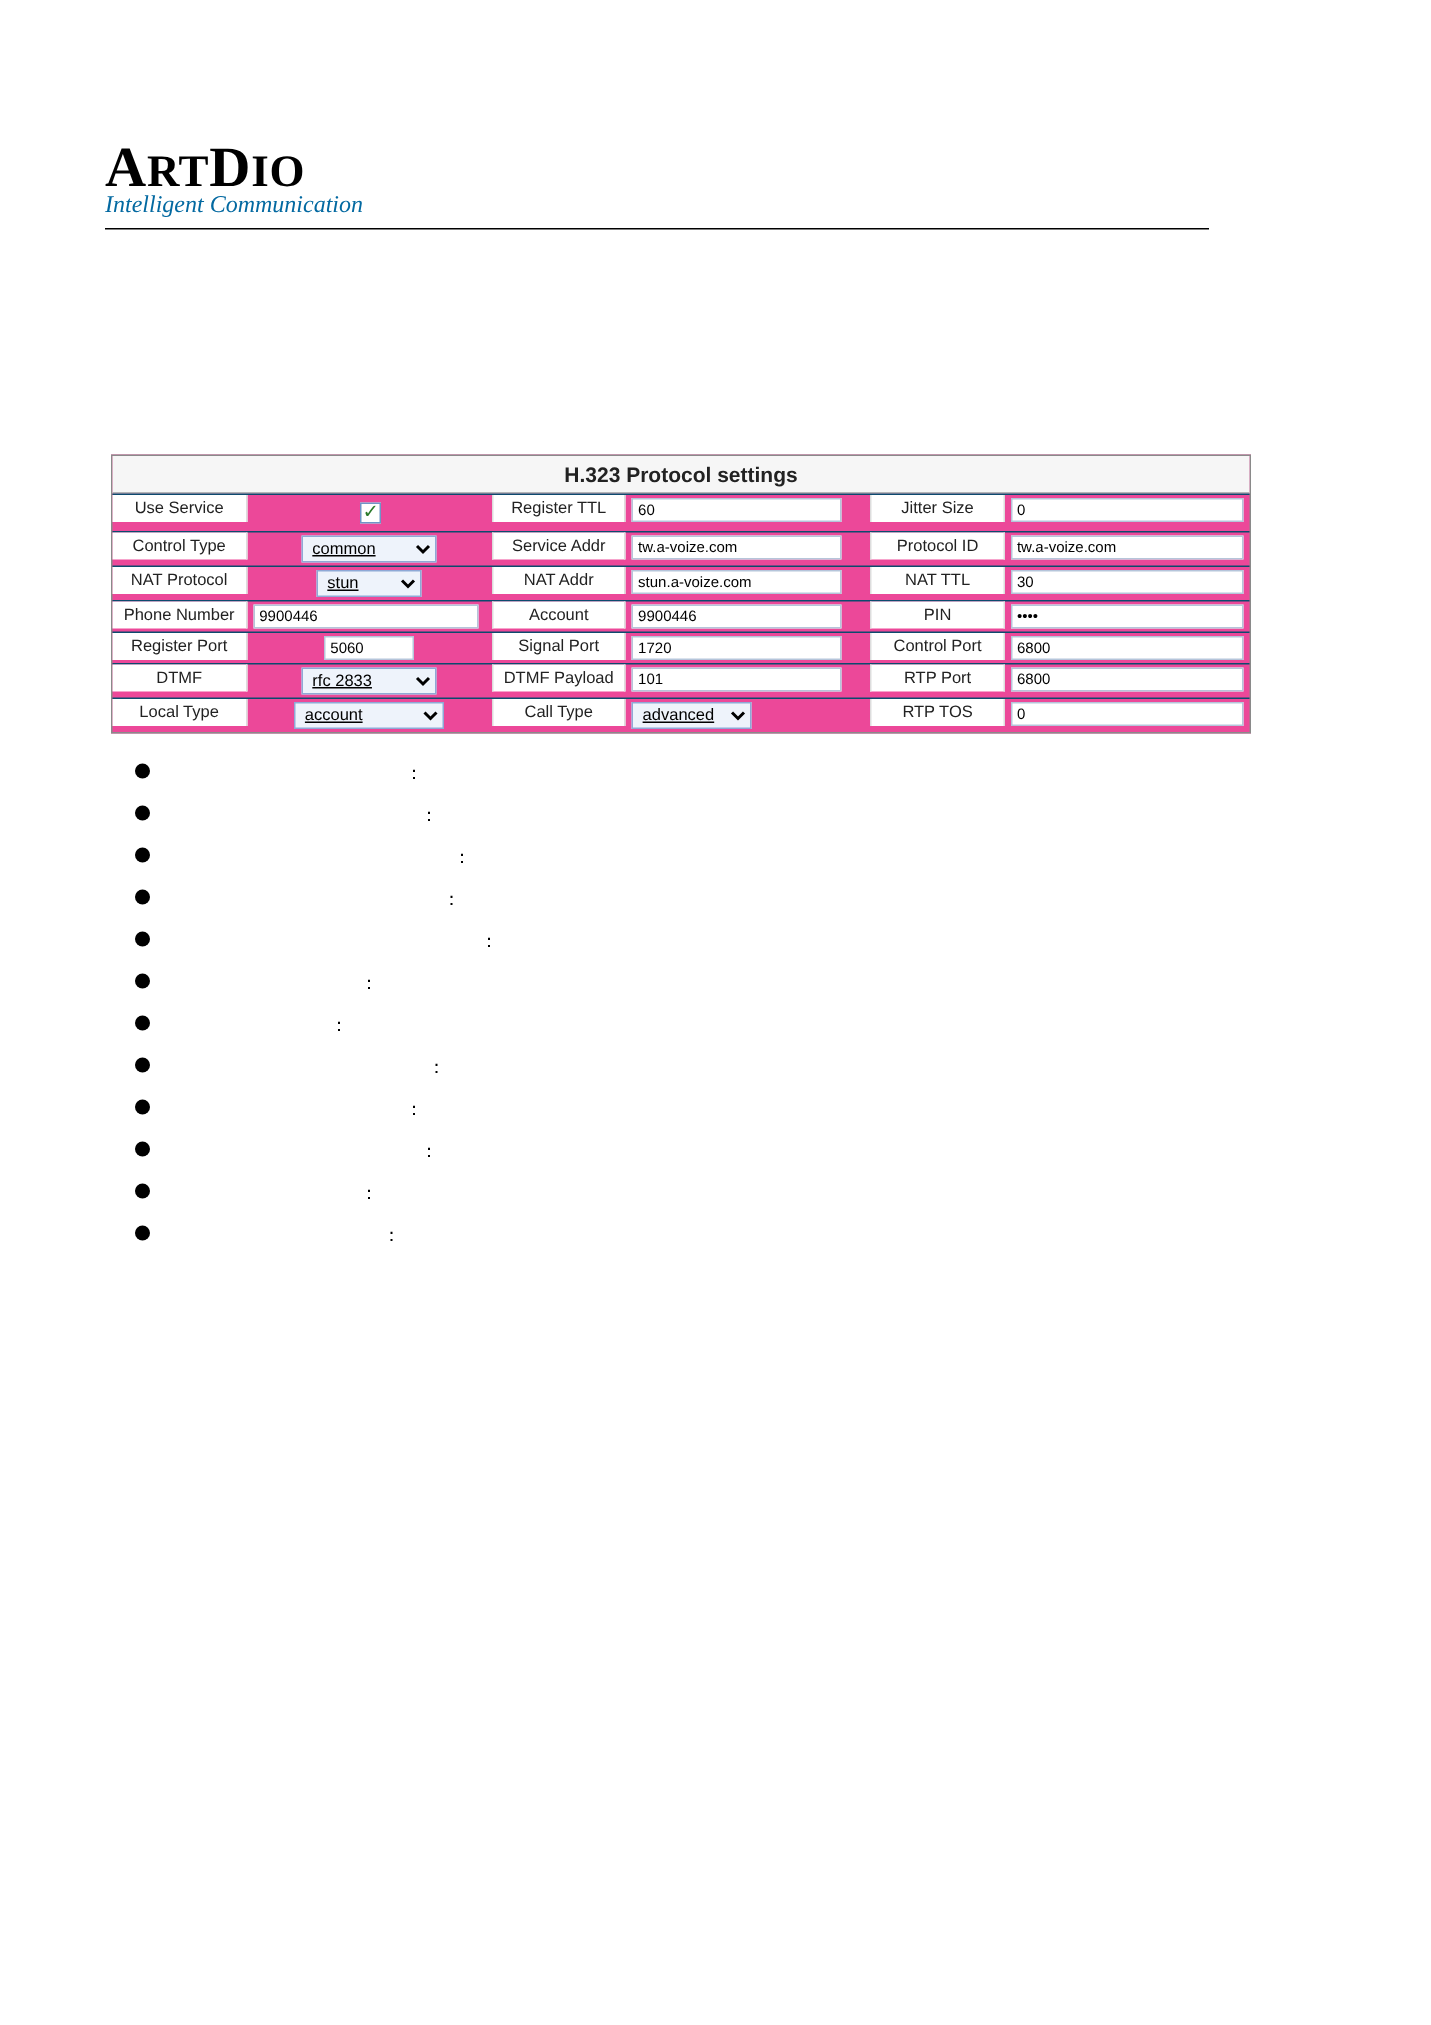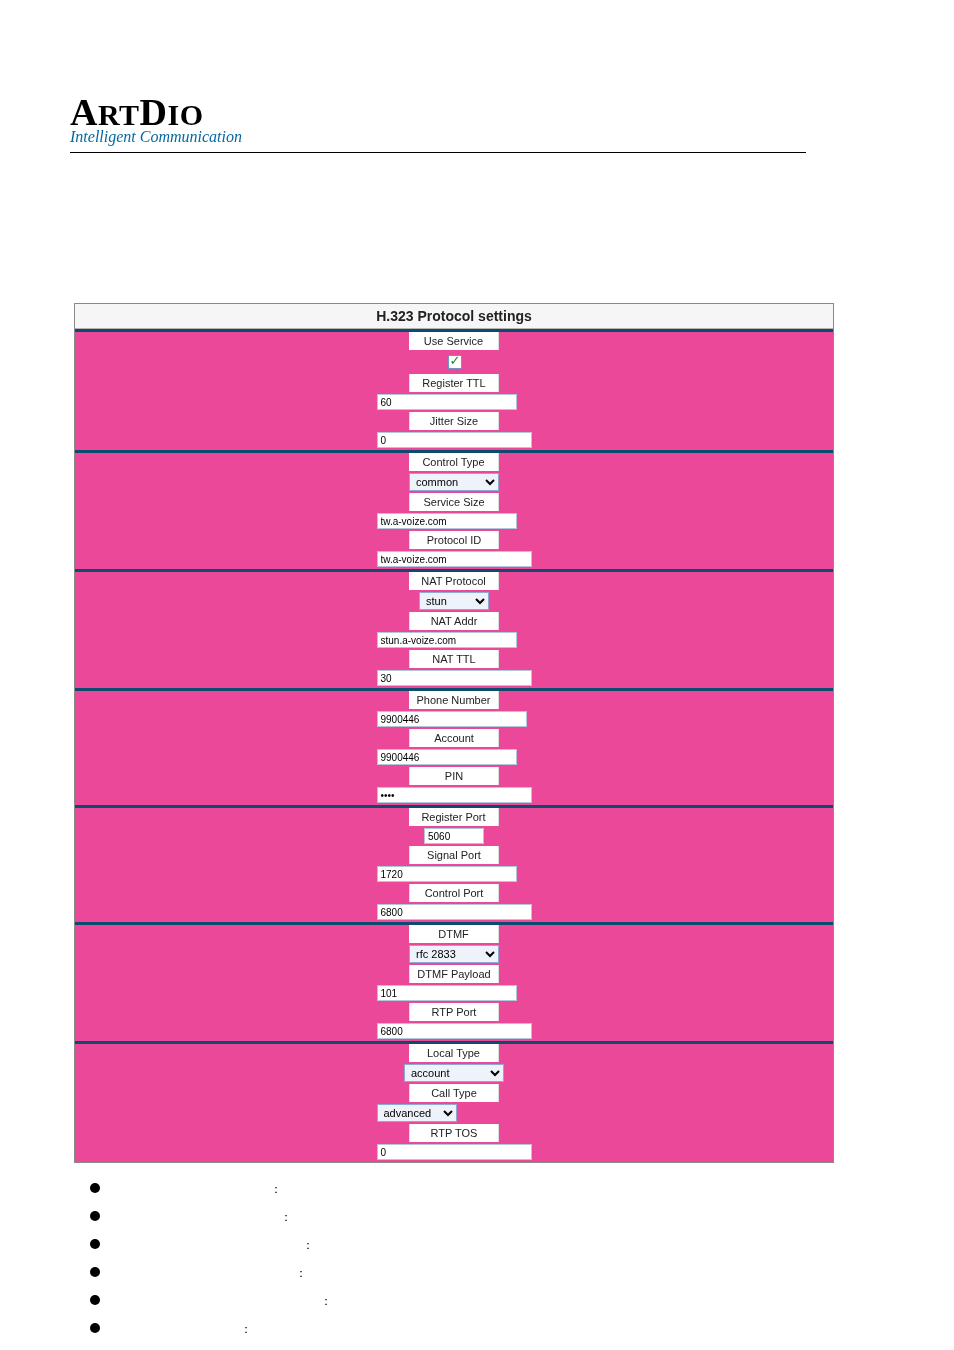--- a/index.html
+++ b/index.html
@@ -49,23 +49,22 @@
   .panel-title {
     text-align: center;
     font-weight: 700;
     font-size: 14px;
     padding: 4px 0;
     background: #f6f6f6;
     border-bottom: 1px solid #b5b5b5;
   }
   .prow {
     display: flex;
-    flex-direction: column;
-    align-items: center;
-    border-top: 3px solid #0c4a6e;
+    align-items: flex-start;
+    border-top: 1px solid #0c4a6e;
   }
   .prow:first-of-type { border-top: none; }
   .lcell, .vcell { display:flex; align-items:center; }
   .lcell {
     width: 90px;
     justify-content: center;
     padding: 3px 2px;
     border-right: 1px solid #ddd;
     border-left: 1px solid #ddd;
     background:#fff;
@@ -94,20 +93,21 @@
     color:#2a7a2a;
   }
 
   .sel {
     font-family: Arial, sans-serif;
     font-size: 11px;
     height: 18px;
     border: 1px solid #8ea9d6;
     background: #eef3fb;
     padding: 0 2px;
+    text-decoration: underline;
   }
   .inp {
     font-family: Liberation Sans, sans-serif;
     font-size: 10px;
     height: 16px;
     border: 1px solid #b5c5da;
     padding: 0 3px;
     background: #fff;
   }
   .inp.w140{width:140px;}
@@ -168,21 +168,21 @@
       </div>
     </div>
 
     <div class="prow">
       <div class="lcell">Control Type</div>
       <div class="vcell center">
         <select class="sel" style="width:90px">
           <option>common</option>
         </select>
       </div>
-      <div class="lcell">Service Size</div>
+      <div class="lcell">Service Addr</div>
       <div class="vcell">
         <input class="inp w140" value="tw.a-voize.com" style="">
       </div>
       <div class="lcell">Protocol ID</div>
       <div class="vcell">
         <input class="inp w155" value="tw.a-voize.com" style="">
       </div>
     </div>
 
     <div class="prow">

